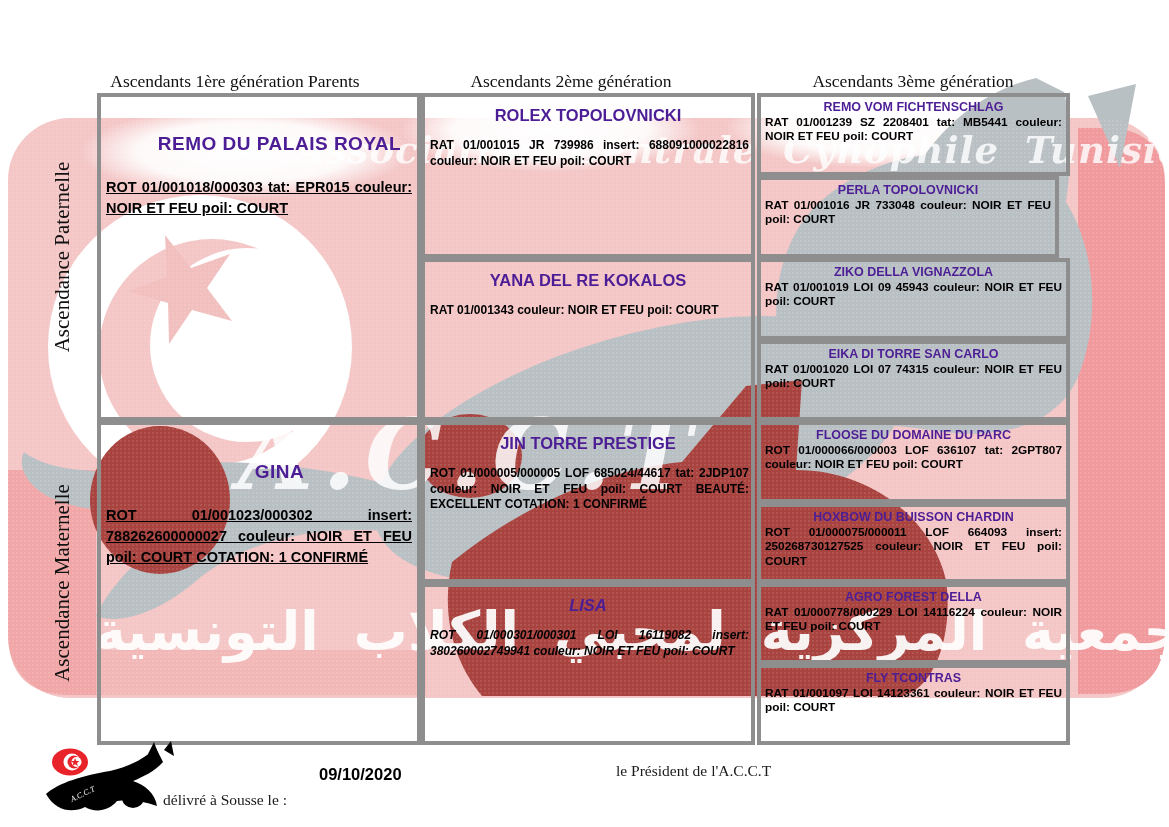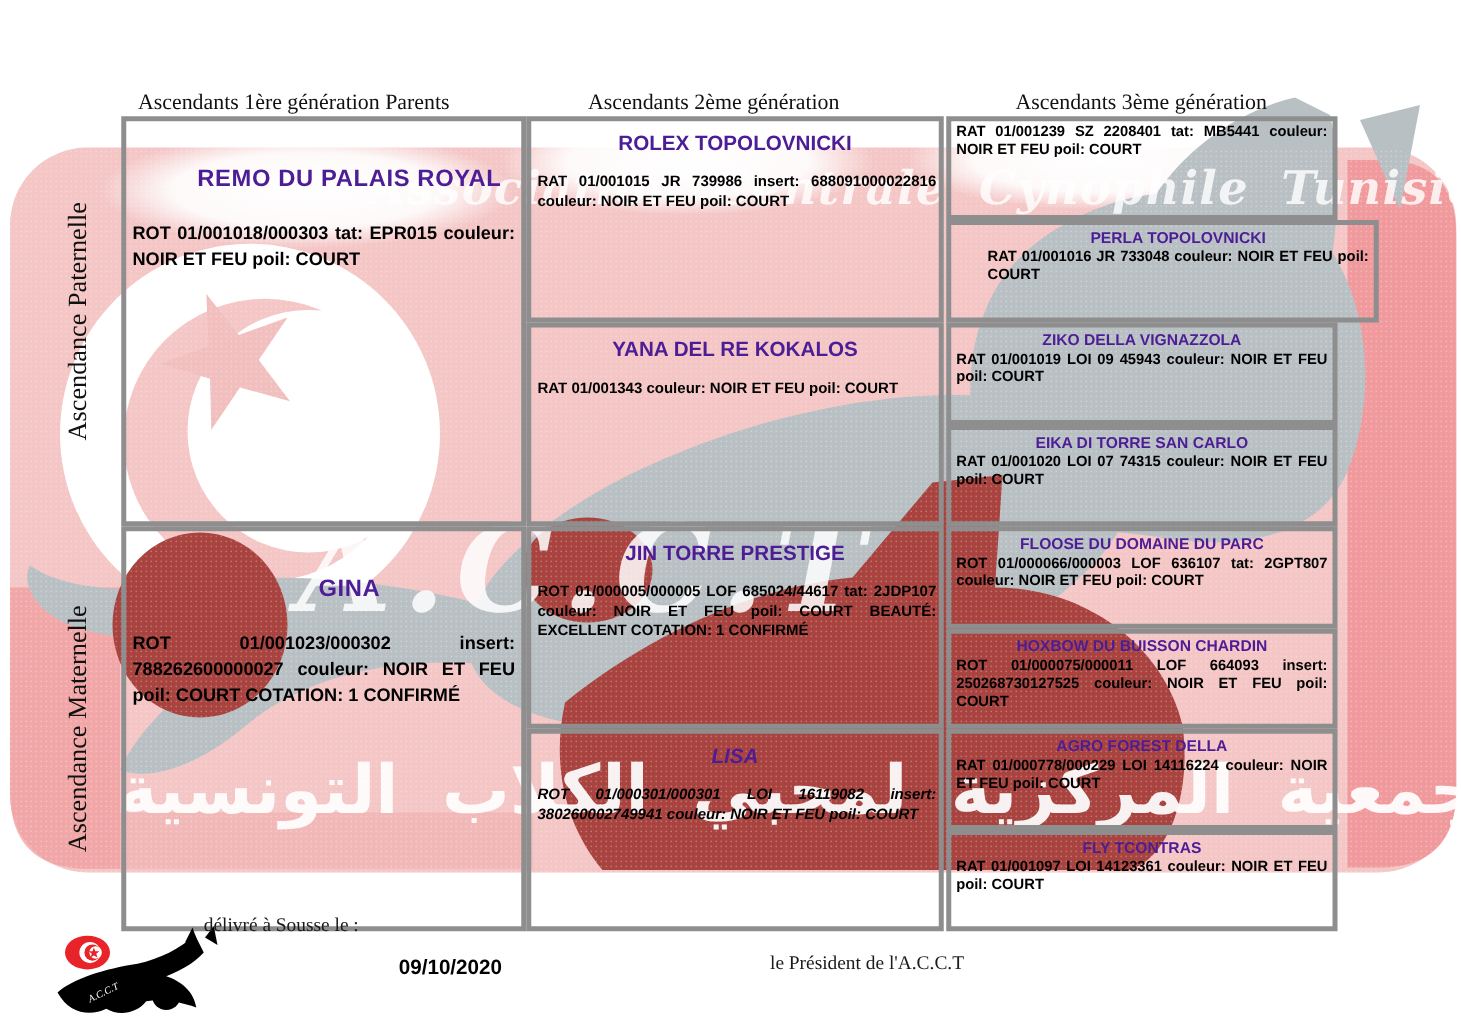--- a/index.html
+++ b/index.html
@@ -14,21 +14,21 @@
   #wm-arabic{left:94px;top:600px;font-family:"DejaVu Sans",sans-serif;font-size:54px;font-weight:bold;
              opacity:.93;word-spacing:16px;direction:rtl;}
   .hdr{position:absolute;top:71px;font-family:"Liberation Serif",serif;font-size:17.5px;color:#111;
        text-align:center;z-index:3;}
   .side{position:absolute;font-family:"Liberation Serif",serif;font-size:21px;color:#111;
         transform:translate(-50%,-50%) rotate(-90deg);white-space:nowrap;z-index:3;}
   .box{position:absolute;border:4px solid #8e8e8e;box-sizing:border-box;z-index:2;background:transparent;}
   .cell-title{font-weight:bold;text-align:center;color:#4c1d95;}
   .cell-details{font-weight:bold;color:#000;text-align:justify;}
   .c1 .cell-title{font-size:19px;margin-top:36px;letter-spacing:.5px;margin-left:41px;}
-  .c1 .cell-details{font-size:14.5px;line-height:1.45;margin:22px 5px 0 5px;}
+  .c1 .cell-details{font-size:14.5px;line-height:1.45;margin:22px 5px 0 5px;text-decoration:underline;}
   .c2 .cell-title{font-size:16.5px;margin-top:9px;}
   .c2 .cell-details{font-size:12px;line-height:1.3;margin:13px 2px 0 5px;}
   .c3 .cell-title{font-size:12.5px;margin-top:3px;}
   .c3 .cell-details{font-size:11.8px;line-height:1.22;margin:1px 4px 0 4px;}
   .footer-text{position:absolute;font-family:"Liberation Serif",serif;font-size:15.5px;color:#1a1a1a;z-index:3;}
   #issued-date{position:absolute;left:287px;top:765px;font-family:"Liberation Sans",sans-serif;
                font-weight:bold;font-size:16.5px;color:#000;z-index:3;margin-left:32px;}
   #logo{position:absolute;left:38px;top:740px;z-index:3;}
 </style>
 </head>
@@ -117,23 +117,24 @@
   <div class="box c2" style="left:421px;top:421px;width:334px;height:162px;">
     <div class="cell-title">JIN TORRE PRESTIGE</div>
     <div class="cell-details">ROT 01/000005/000005 LOF 685024/44617 tat: 2JDP107 couleur: NOIR ET FEU poil: COURT BEAUTÉ: EXCELLENT COTATION: 1 CONFIRMÉ</div>
   </div>
   <div class="box c2" style="left:421px;top:583px;width:334px;height:162px;font-style:italic;">
     <div class="cell-title">LISA</div>
     <div class="cell-details">ROT 01/000301/000301 LOI 16119082 insert: 380260002749941 couleur: NOIR ET FEU poil: COURT</div>
   </div>
 
   <div class="box c3" style="left:757px;top:93px;width:313px;height:83px;">
+    <div class="cell-title">REMO  VOM  FICHTENSCHLAG</div>
     <div class="cell-details">RAT 01/001239 SZ 2208401 tat: MB5441 couleur: NOIR ET FEU poil: COURT</div>
   </div>
-  <div class="box c3" style="left:757px;top:176px;width:346px;height:82px;padding-left:25px;">
+  <div class="box c3" style="left:757px;top:176px;width:302px;height:82px;">
     <div class="cell-title">PERLA TOPOLOVNICKI</div>
     <div class="cell-details">RAT 01/001016 JR 733048 couleur: NOIR ET FEU poil: COURT</div>
   </div>
   <div class="box c3" style="left:757px;top:258px;width:313px;height:82px;">
     <div class="cell-title">ZIKO  DELLA VIGNAZZOLA</div>
     <div class="cell-details">RAT 01/001019 LOI 09 45943 couleur: NOIR ET FEU poil: COURT</div>
   </div>
   <div class="box c3" style="left:757px;top:340px;width:313px;height:81px;">
     <div class="cell-title">EIKA DI TORRE SAN CARLO</div>
     <div class="cell-details">RAT 01/001020 LOI 07 74315 couleur: NOIR ET FEU poil: COURT</div>
@@ -165,17 +166,17 @@
     </g>
     <g fill="#000000">
       <path d="M8,54 C20,43 46,35 72,31 C90,27 106,19 118,8 L125,22 C117,31 105,37 95,41
                C107,45 117,53 119,66 C105,61 91,59 79,61 C71,71 57,73 47,67 C35,73 18,72 8,54 Z"></path>
       <polygon points="110,14 116,2 121,16"></polygon>
       <polygon points="126,10 133,1 136,16"></polygon>
       <ellipse cx="95" cy="58" rx="11" ry="10"></ellipse>
     </g>
     <text x="34" y="62" transform="rotate(-26 34 62)" font-size="8" fill="#ffffff" font-family="Liberation Serif,serif" font-style="italic">A.C.C.T</text>
   </svg>
-  <div class="footer-text" style="left:163px;top:732px;">délivré à Sousse le :</div>
+  <div class="footer-text" style="left:163px;top:791px;">délivré à Sousse le :</div>
   <div id="issued-date">09/10/2020</div>
   <div class="footer-text" style="left:616px;top:762px;">le Président de l'A.C.C.T</div>
 
 </div>
 
 </body></html>

